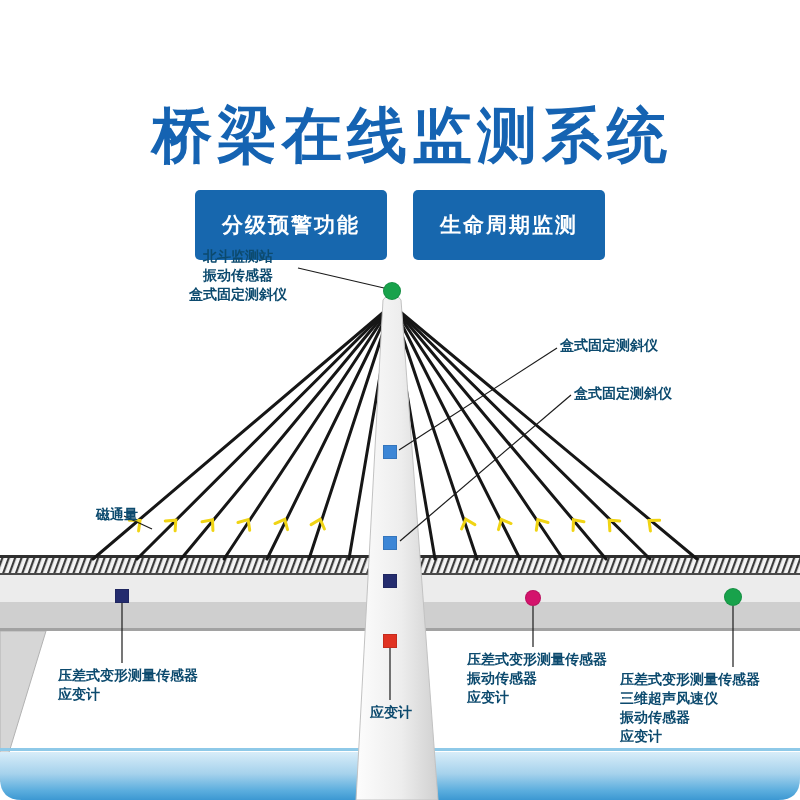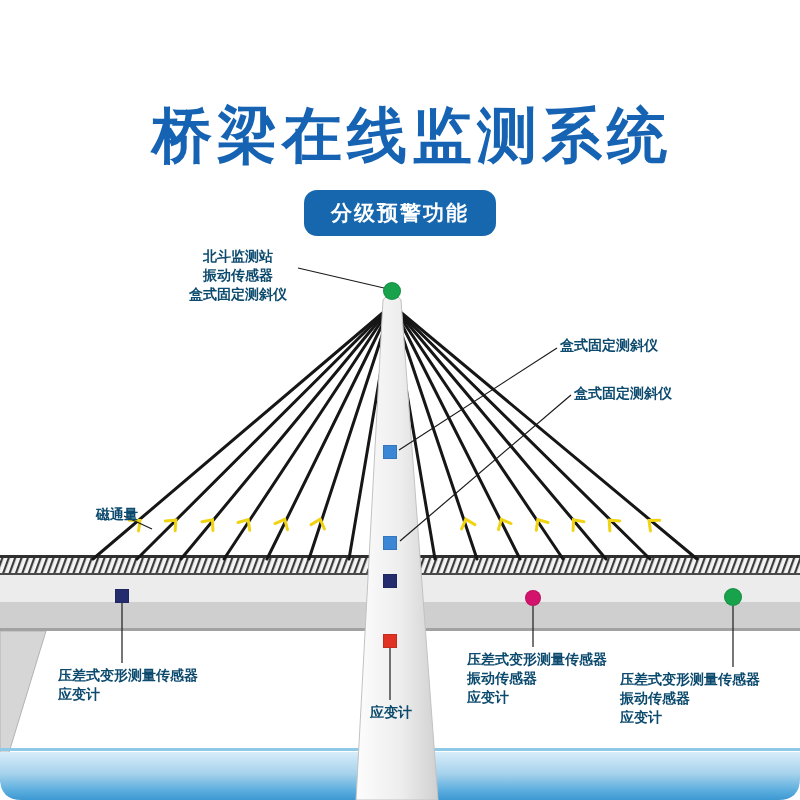--- a/index.html
+++ b/index.html
@@ -9,21 +9,21 @@
   }
   .title{
     position:absolute;top:96px;left:0;width:100%;text-align:center;
     font-size:60px;font-weight:900;letter-spacing:5px;z-index:6;
   }
   .badges{
     position:absolute;top:190px;left:0;width:100%;
     display:flex;justify-content:center;gap:26px;z-index:6;
   }
   .badge{
-    height:38px;line-height:38px;padding:4px 27px;border-radius:13px;
+    height:38px;line-height:38px;padding:16px 27px;border-radius:5px;
     color:#ffffff;font-size:21px;font-weight:700;letter-spacing:2px;
   }
   .scene{position:absolute;left:0;top:0;z-index:1;}
   .lbl{
     position:absolute;font-size:14px;font-weight:600;color:#0c4a6e;
     line-height:19px;white-space:nowrap;z-index:7;
   }
   .lbl.center{text-align:center;}
   .sensor{position:absolute;z-index:5;box-shadow:0 0 0 1px rgba(0,0,0,0.12) inset;}
   .sensor.c18{width:18px;height:18px;border-radius:50%;}
@@ -32,20 +32,21 @@
 </style>
 </head>
 <body>
 
 <div class="stage">
 
   <div class="title" style="color: rgb(21, 99, 178); margin-left: 12px;">桥梁在线监测系统</div>
 
   <div class="badges">
     <div class="badge" style="background: rgb(23, 103, 174);">分级预警功能</div>
+    <div class="badge" style="background: rgb(23, 103, 174);">生命周期监测</div>
   </div>
 
   <svg class="scene" width="800" height="800" viewBox="0 0 800 800">
     <defs>
       <linearGradient id="towerGrad" x1="0" y1="0" x2="1" y2="0">
         <stop offset="0" stop-color="#fdfdfd"></stop>
         <stop offset="0.55" stop-color="#ededed"></stop>
         <stop offset="1" stop-color="#d0d0d0"></stop>
       </linearGradient>
       <linearGradient id="waterGrad" x1="0" y1="0" x2="0" y2="1">
@@ -151,17 +152,18 @@
   <div class="lbl" style="left:467px;top:650px;">
     <div>压差式变形测量传感器</div>
     <div>振动传感器</div>
     <div>应变计</div>
   </div>
 
   <div class="lbl center" style="left:369px;top:703px;width:44px;">应变计</div>
 
   <div class="lbl" style="left:620px;top:670px;">
     <div>压差式变形测量传感器</div>
+    <div>三维超声风速仪</div>
     <div>振动传感器</div>
     <div>应变计</div>
   </div>
 
 </div>
 
 </body></html>

